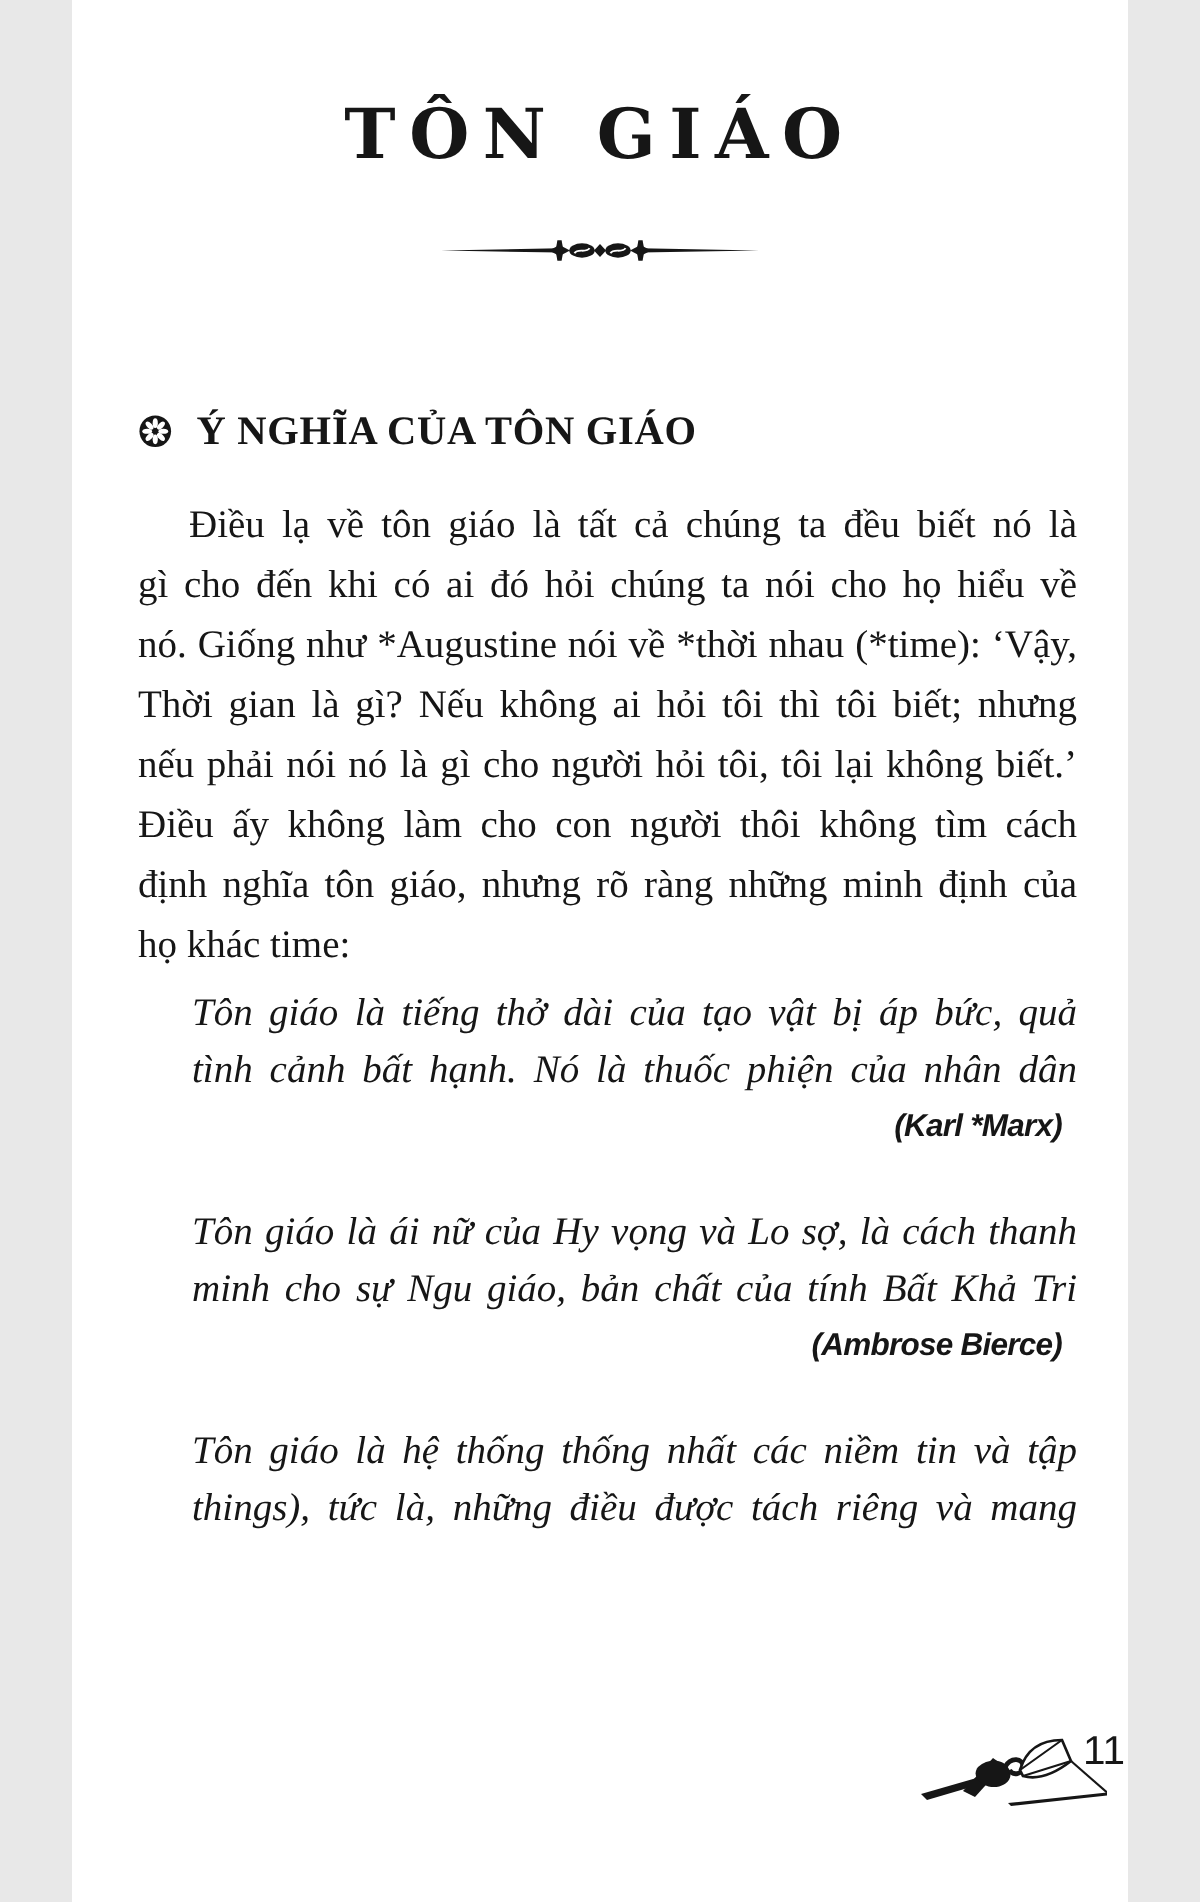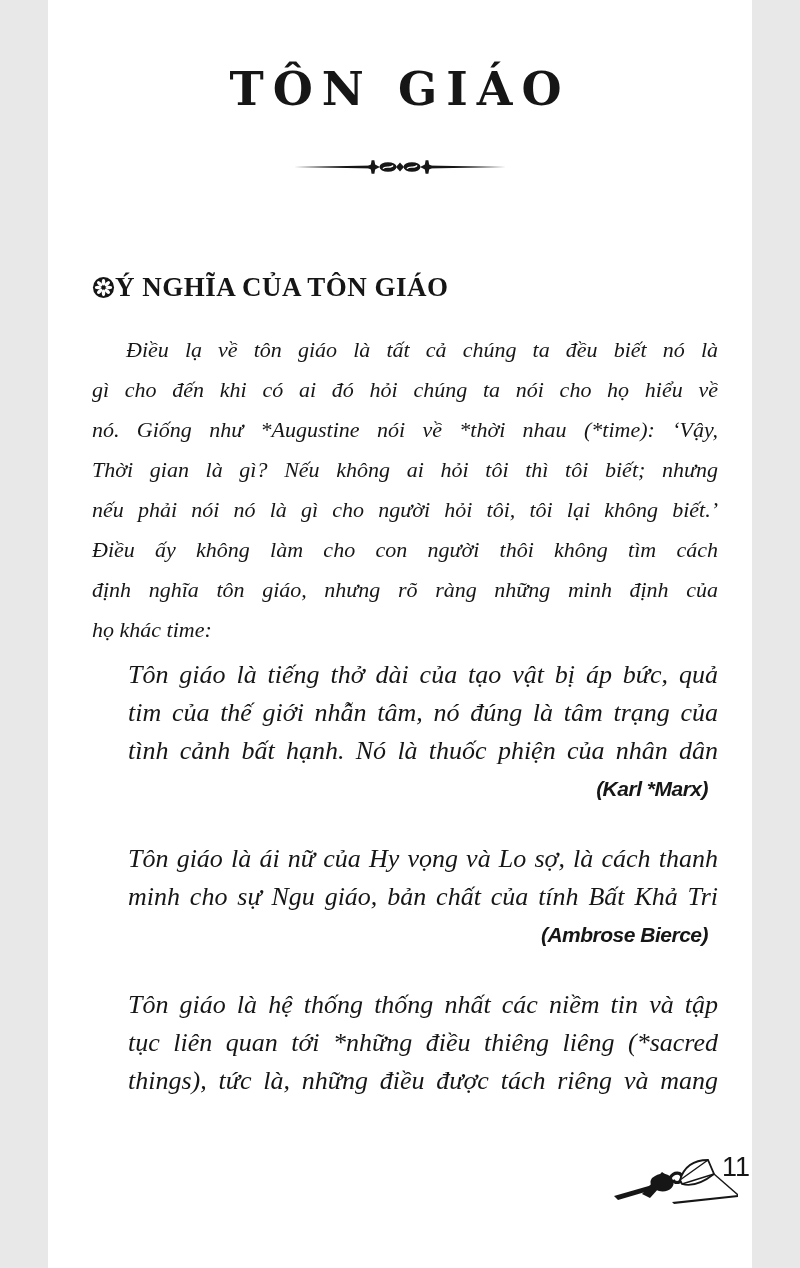--- a/index.html
+++ b/index.html
@@ -24,31 +24,30 @@
   }
   .divider-wrap {
     margin-top:44px;
     display:flex;
     justify-content:center;
   }
   .section-heading {
     margin:96px 34px 0 44px;
     display:flex;
     align-items:center;
-    gap:0;
+    gap:16px;
     font-weight:bold;
     font-size:27px;
     line-height:30px;
     letter-spacing:0.5px;
   }
   .bullet { display:inline-flex; flex:0 0 auto; }
   .para {
     margin:28px 34px 0 44px;
-    font-size:22px;
-    font-style:italic;
+    font-size:26px;
   }
   .para .line {
     line-height:40px;
     white-space:normal;
   }
   .jfy { text-align:justify; text-align-last:justify; }
   .indent { text-indent:34px; }
   .quote {
     margin:0 34px 0 80px;
     font-size:26px;
@@ -134,34 +133,32 @@
     <div class="line jfy">nó. Giống như *Augustine nói về *thời nhau (*time): ‘Vậy,</div>
     <div class="line jfy">Thời gian là gì? Nếu không ai hỏi tôi thì tôi biết; nhưng</div>
     <div class="line jfy">nếu phải nói nó là gì cho người hỏi tôi, tôi lại không biết.’</div>
     <div class="line jfy">Điều ấy không làm cho con người thôi không tìm cách</div>
     <div class="line jfy">định nghĩa tôn giáo, nhưng rõ ràng những minh định của</div>
     <div class="line">họ khác time:</div>
   </div>
 
   <div class="quote q1">
     <div class="line jfy">Tôn giáo là tiếng thở dài của tạo vật bị áp bức, quả</div>
-    <div class="line jfy">tim của thế giới nhẫn tâm, nó đúng là tâm trạng của</div>
     <div class="line jfy">tình cảnh bất hạnh. Nó là thuốc phiện của nhân dân</div>
   </div>
   <div class="attribution">(Karl *Marx)</div>
 
   <div class="quote q2">
     <div class="line jfy">Tôn giáo là ái nữ của Hy vọng và Lo sợ, là cách thanh</div>
     <div class="line jfy">minh cho sự Ngu giáo, bản chất của tính Bất Khả Tri</div>
   </div>
   <div class="attribution">(Ambrose Bierce)</div>
 
   <div class="quote q3">
     <div class="line jfy">Tôn giáo là hệ thống thống nhất các niềm tin và tập</div>
-    <div class="line jfy">tục liên quan tới *những điều thiêng liêng (*sacred</div>
     <div class="line jfy">things), tức là, những điều được tách riêng và mang</div>
   </div>
 
   <div class="footer">
     <svg width="126" height="56" viewBox="0 0 126 56">
 
       <polygon points="2,42 54,27 57,31 6,46" fill="#161616"></polygon>
 
       <polygon points="30,40 50,18 57,23 38,44" fill="#161616"></polygon>
 

